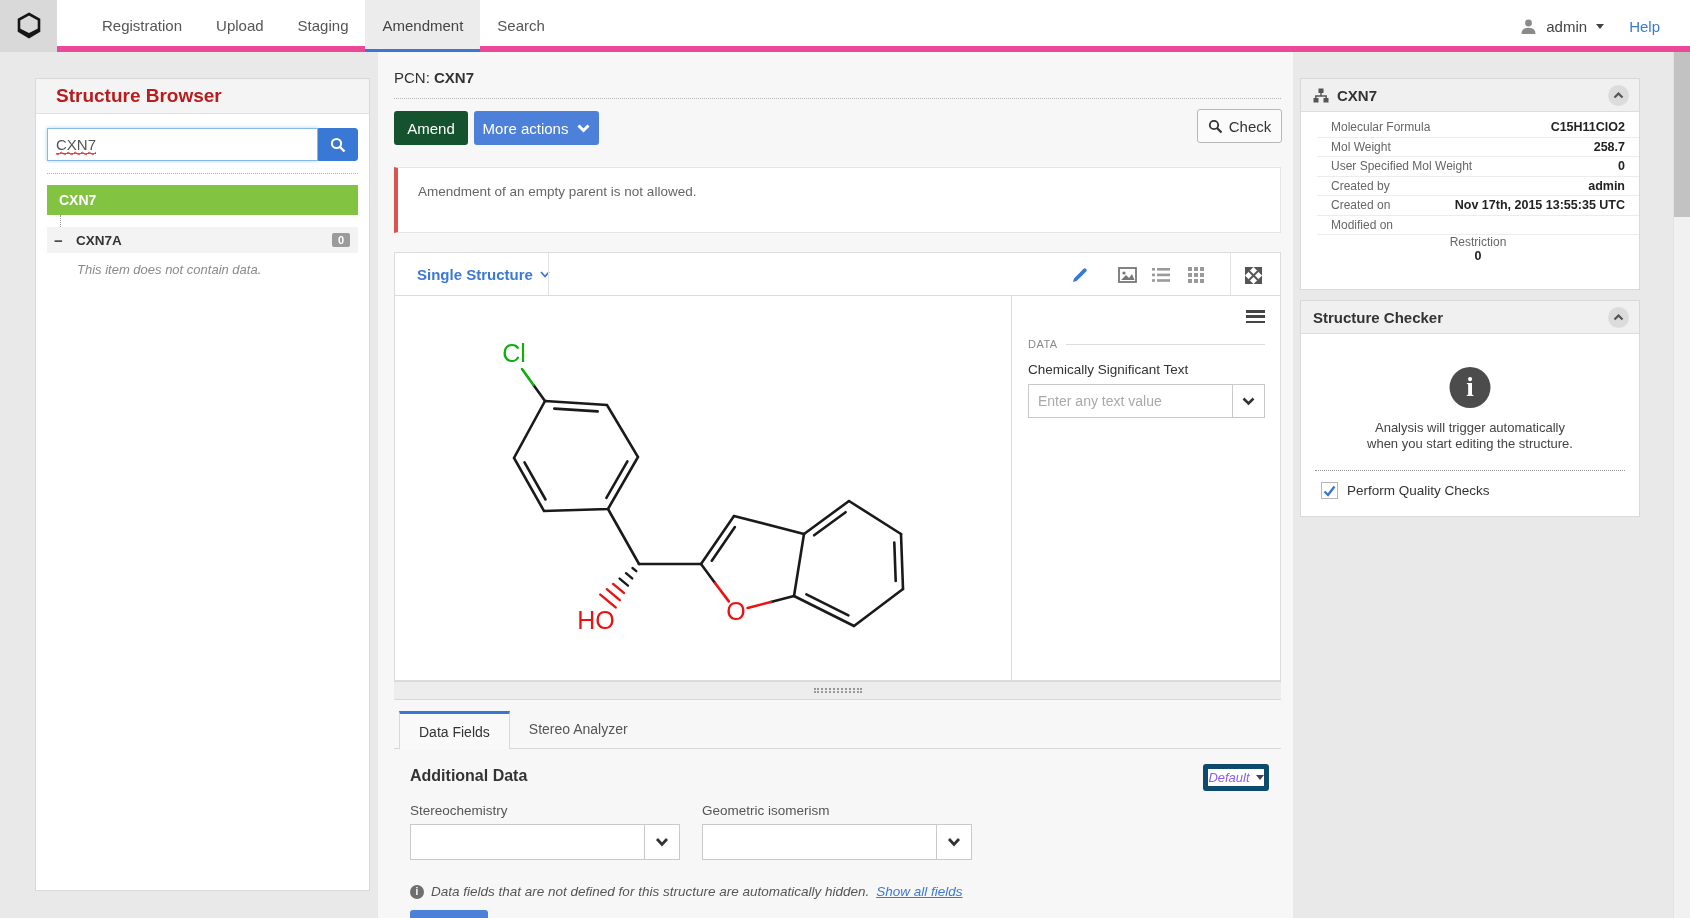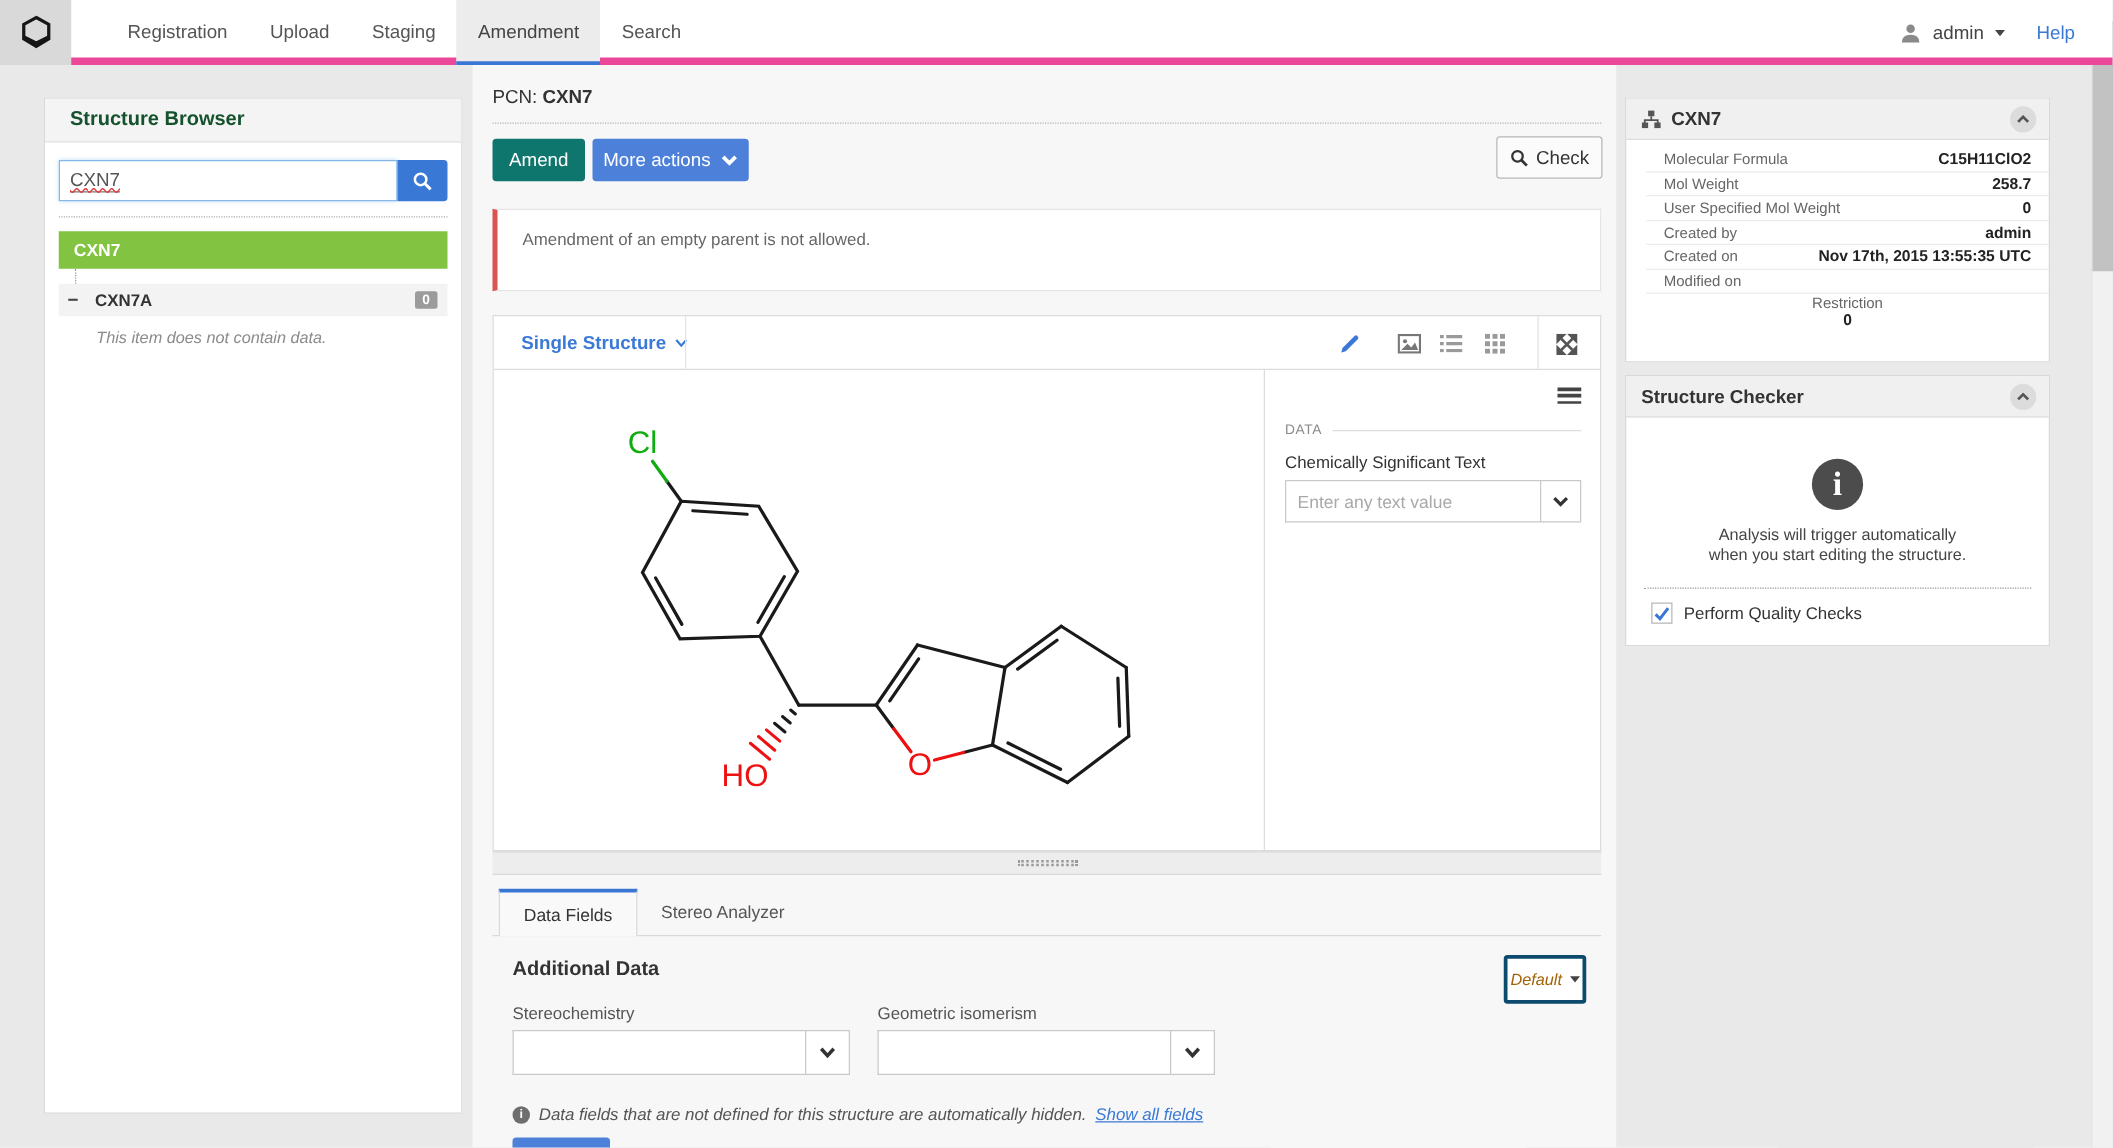--- a/index.html
+++ b/index.html
@@ -20,21 +20,21 @@
                 border-top:5px solid #444; display:inline-block; }
   .help-link { font-size:15px; color:#3b79d6; margin-left:16px; cursor:pointer; }
 
   
   .main-panel { position:absolute; left:378px; top:52px; width:915px; height:866px; background:#f7f7f7; }
 
   
   .sb-card { position:absolute; left:35px; top:78px; width:335px; height:813px; background:#fff;
              border:1px solid #d9d9d9; }
   .sb-header { height:35px; background:#f4f4f4; border-bottom:1px solid #e2e2e2; line-height:34px;
-               padding-left:20px; font-weight:bold; font-size:16px; color:#14532d; }
+               padding-left:20px; font-weight:bold; font-size:19px; color:#b91c1c; }
   .sb-search { display:flex; margin:14px 11px 12px 11px; }
   .sb-input { flex:1; height:33px; border:1px solid #85b7ea; box-shadow:0 0 4px rgba(102,175,233,.5);
               background:#fff; font-size:15px; color:#555; padding:6px 8px; line-height:20px; }
   .sb-input span { text-decoration:underline wavy #e03c3c 1px; border-bottom:1px solid #777; }
   .sb-search-btn { width:40px; height:33px; background:#3a78d6; border:1px solid #3a78d6;
                    border-radius:0 3px 3px 0; display:flex; align-items:center; justify-content:center; cursor:pointer; }
   .sb-dotsep { margin:0 11px; border-bottom:1px dotted #b0b0b0; }
   .sb-parent { margin:11px 11px 0 11px; height:30px; background:#82c341; color:#fff; font-weight:bold;
                font-size:14px; line-height:30px; padding-left:12px; cursor:pointer; }
   .sb-connector { margin-left:24px; height:12px; border-left:1px dotted #999; width:1px; }
@@ -44,21 +44,21 @@
   .sb-child-label { flex:1; font-size:13.5px; color:#333; font-weight:bold; }
   .sb-badge { background:#9b9b9b; color:#fff; font-size:11px; font-weight:bold; padding:1px 6px; border-radius:2px; }
   .sb-note { margin:9px 16px 0 41px; font-style:italic; color:#8a8a8a; font-size:13px; }
 
   
   .pcn-line { position:absolute; left:394px; top:69px; font-size:15px; color:#333; }
   .pcn-line b { font-weight:bold; }
   .pcn-sep { position:absolute; left:394px; top:98px; width:887px; border-top:1px dotted #b5b5b5; }
   .btn { display:inline-flex; align-items:center; justify-content:center; border-radius:3px;
          font-size:15px; cursor:pointer; }
-  .btn-amend { position:absolute; left:394px; top:111px; width:74px; height:34px; background:#0f766e; color:#fff; }
+  .btn-amend { position:absolute; left:394px; top:111px; width:74px; height:34px; background:#14532d; color:#fff; }
   .btn-more { position:absolute; left:474px; top:111px; width:125px; height:34px; background:#4d80d8; color:#fff; gap:9px; }
   .btn-check { position:absolute; left:1197px; top:109px; width:85px; height:34px; background:#fbfbfb;
                border:1px solid #b7b7b7; color:#333; gap:6px; }
 
   
   .alert { position:absolute; left:394px; top:167px; width:887px; height:66px; background:#fff;
            border:1px solid #e5e5e5; border-left:4px solid #d9534f; padding:11px 16px 0 20px; }
   .alert-title { display:flex; align-items:center; gap:8px; color:#d9534f; font-weight:bold; font-size:15px; }
   .minus-circle { width:15px; height:15px; background:#d9534f; border-radius:50%; position:relative; flex:0 0 15px;}
   .minus-circle::after { content:""; position:absolute; left:3px; top:6.5px; width:9px; height:2.5px; background:#fff; }
@@ -99,23 +99,23 @@
 
   
   .tabs { position:absolute; left:394px; top:711px; width:887px; height:38px; border-bottom:1px solid #d9d9d9;
           display:flex; padding-left:5px; }
   .tab { height:38px; line-height:36px; padding:0 19px; font-size:14px; color:#555; cursor:pointer; }
   .tab.active { background:#f9f9f9; border:1px solid #d9d9d9; border-top:3px solid #3a77d4; border-bottom:none;
                 margin-bottom:-1px; color:#333; }
 
   
   .add-title { position:absolute; left:410px; top:767px; font-size:16px; font-weight:bold; color:#333; }
-  .btn-default { position:absolute; left:1203px; top:764px; width:66px; height:39px; background:#fff;
-                 border:3px solid #0c4a6e; border-radius:3px; display:flex; align-items:center;
-                 justify-content:center; gap:6px; font-size:13px; font-style:italic; color:#a16207; cursor:pointer; }
+  .btn-default { position:absolute; left:1203px; top:764px; width:66px; height:27px; background:#fff;
+                 border:5px solid #0c4a6e; border-radius:3px; display:flex; align-items:center;
+                 justify-content:center; gap:6px; font-size:13px; font-style:italic; color:#8b5cf6; cursor:pointer; }
   .fld-label { position:absolute; top:803px; font-size:13.5px; color:#555; }
   .sel-group { position:absolute; top:824px; width:270px; height:36px; display:flex; }
   .sel-value { flex:1; border:1px solid #c9c9c9; border-right:none; background:#fff; }
   .sel-chev  { width:36px; border:1px solid #c9c9c9; background:#fff; display:flex; align-items:center;
                justify-content:center; cursor:pointer; }
   .hidden-note { position:absolute; left:410px; top:884px; font-size:13.5px; color:#555; font-style:italic;
                  display:flex; align-items:center; gap:7px; }
   .info-dot { width:14px; height:14px; border-radius:50%; background:#6e6e6e; color:#fff; font-size:10px;
               font-weight:bold; font-style:normal; display:flex; align-items:center; justify-content:center; }
   .show-all { color:#3b79d6; text-decoration:underline; font-style:italic; cursor:pointer; }

